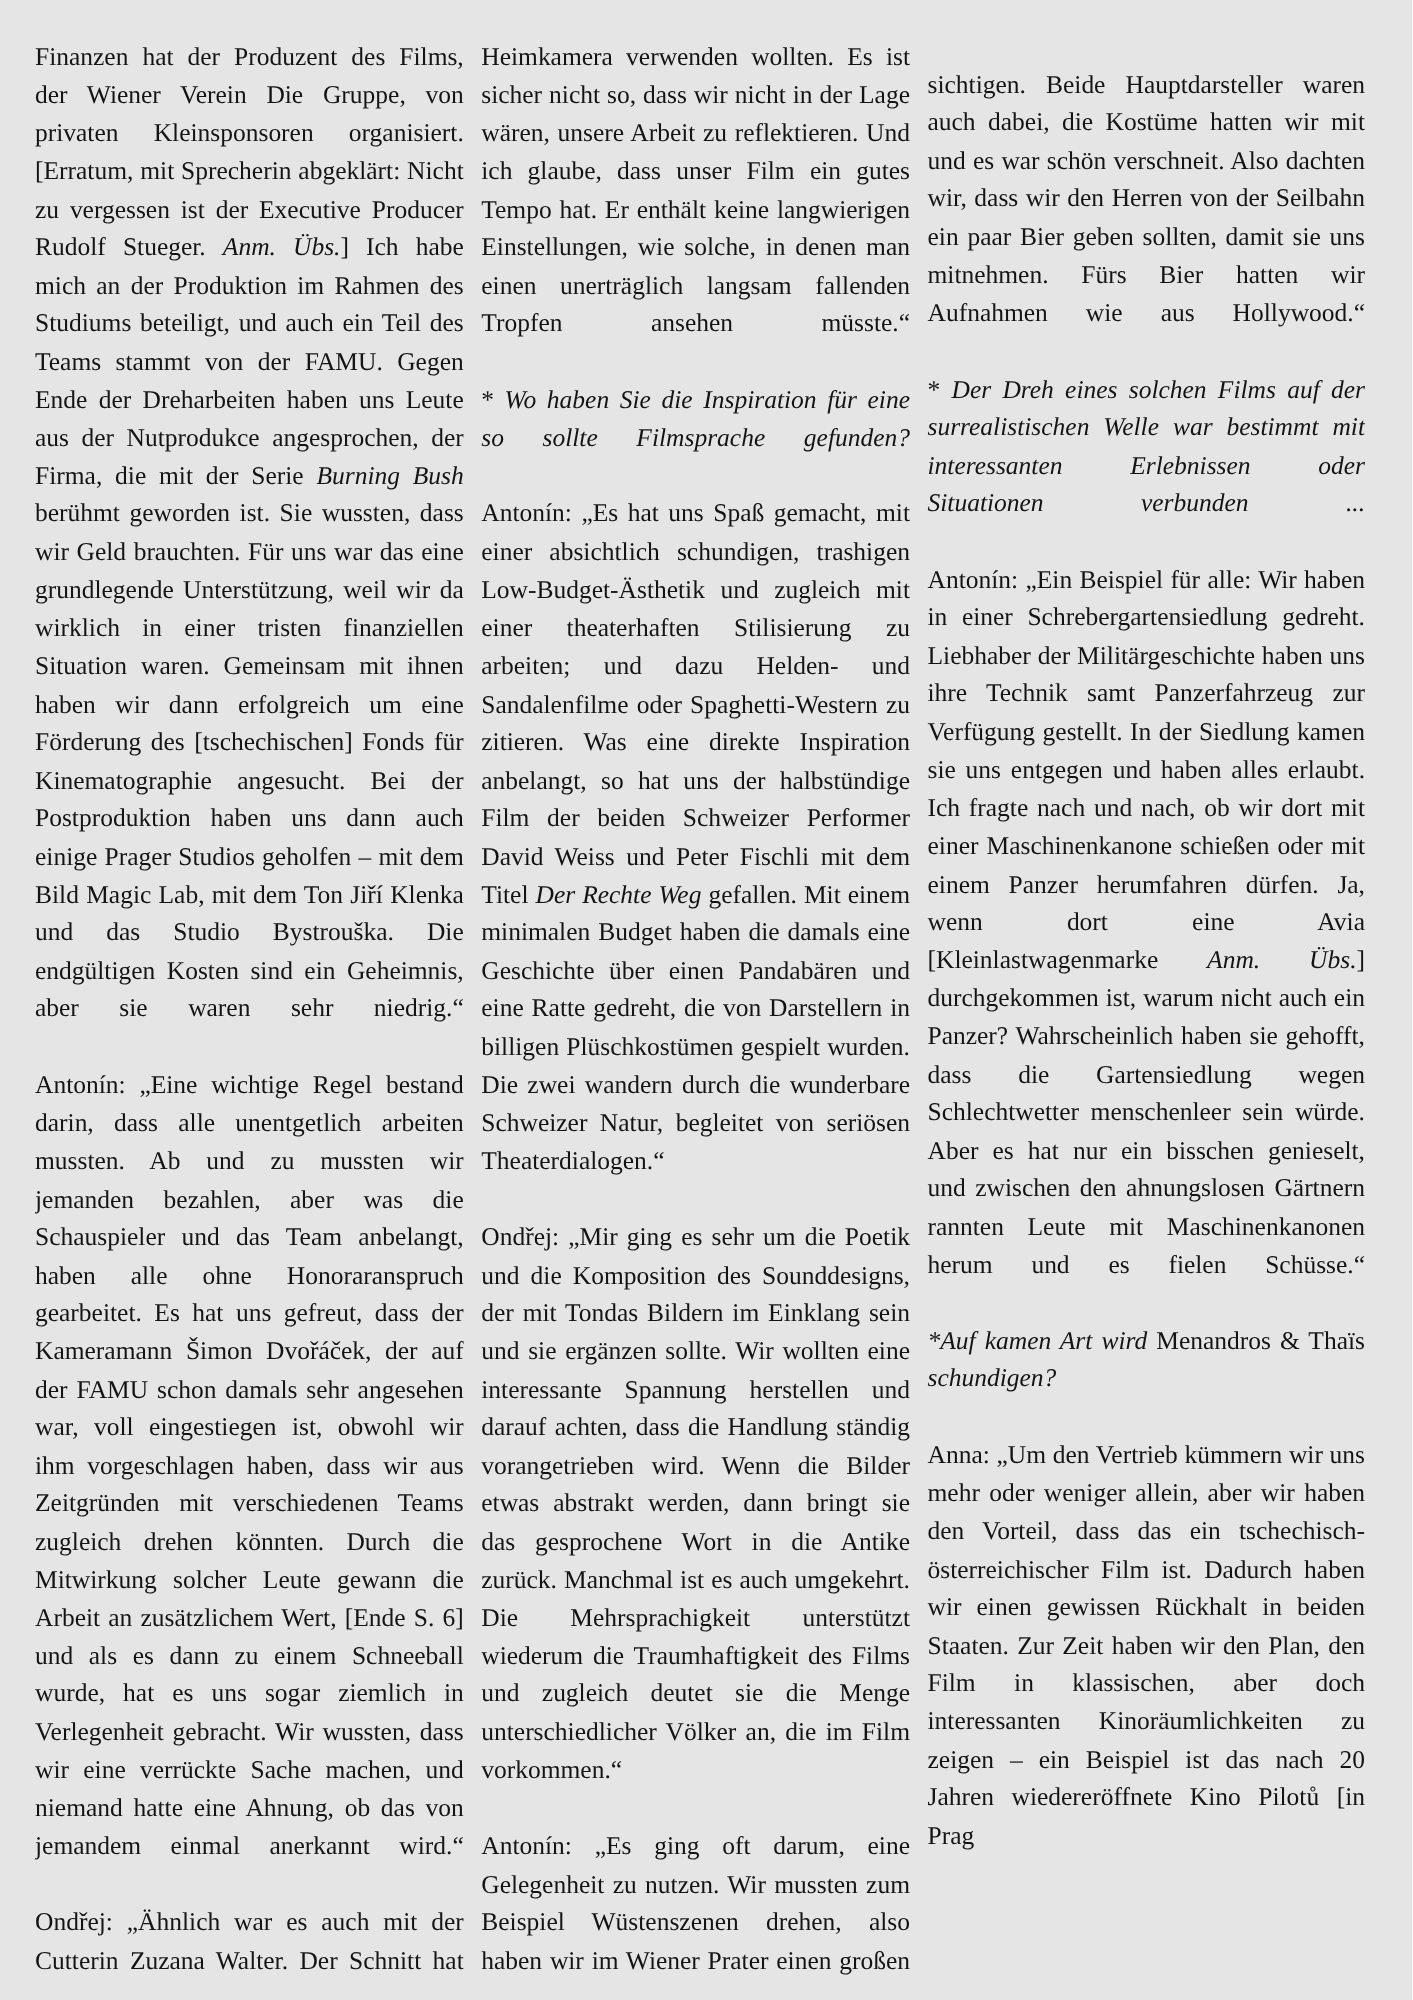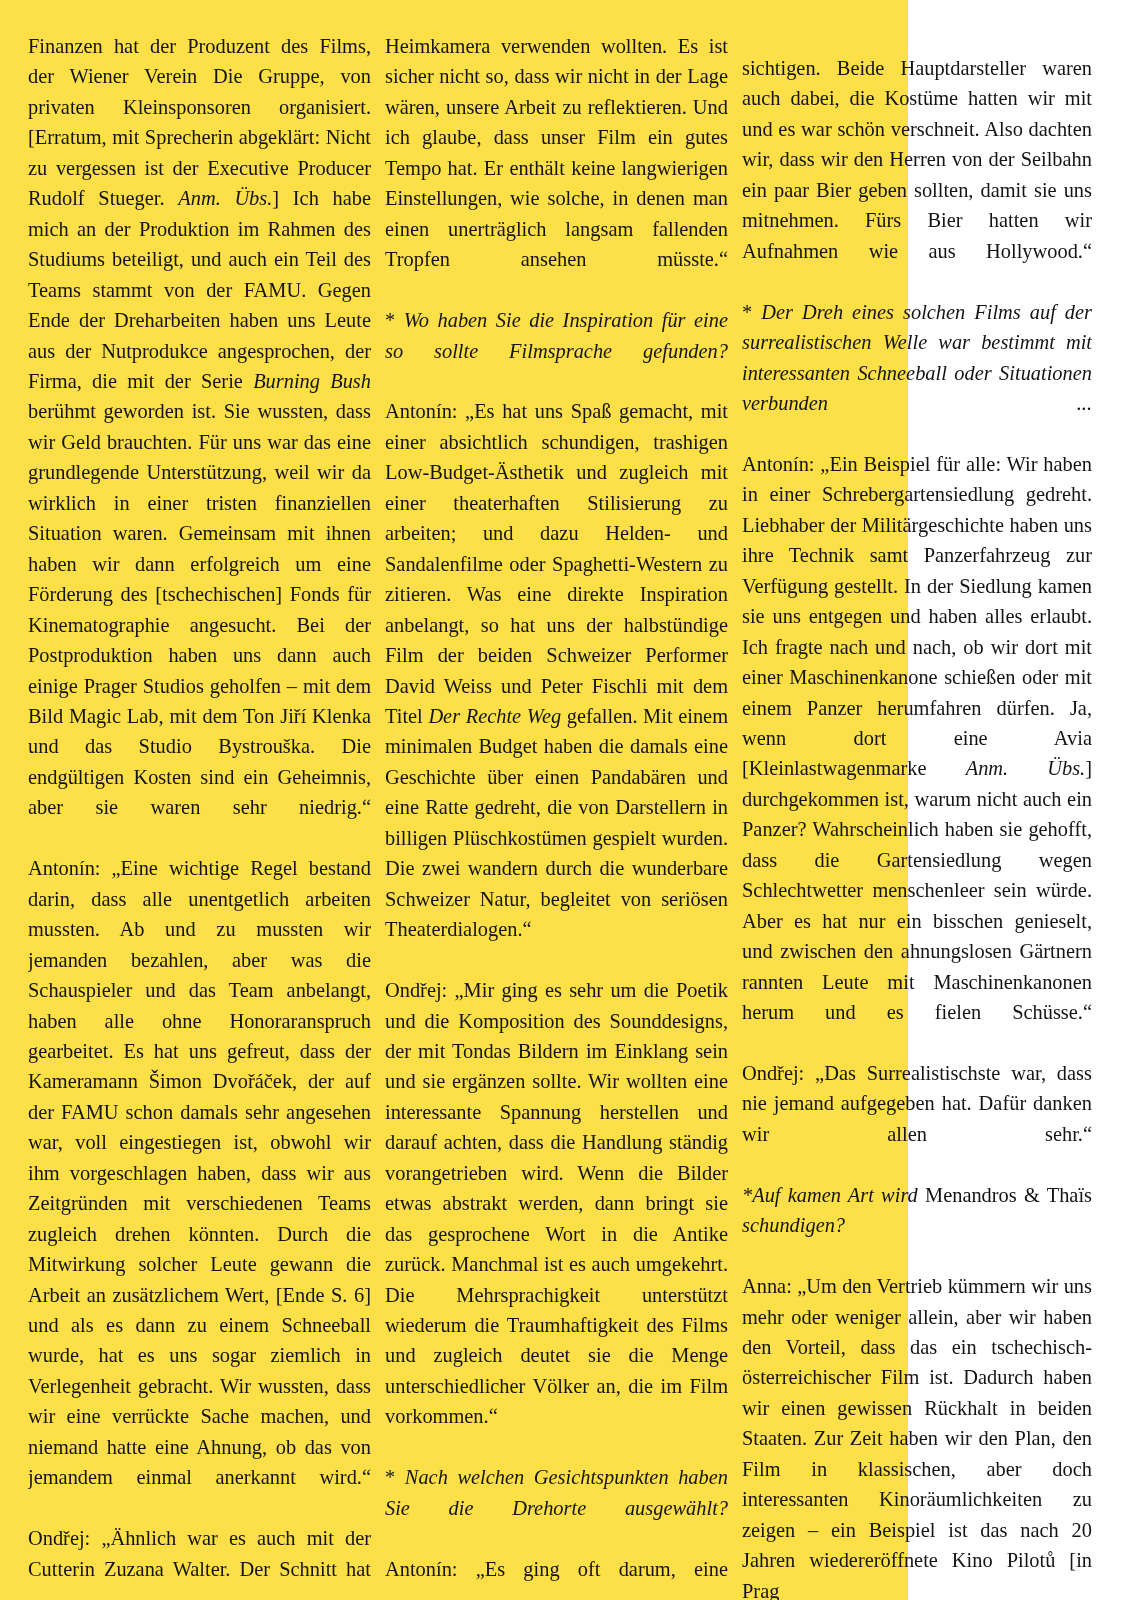--- a/index.html
+++ b/index.html
@@ -12,25 +12,25 @@
     width: 1130px;
     height: 1600px;
     overflow: hidden;
     font-family: "Liberation Serif", "DejaVu Serif", serif;
     color: #141414;
     -webkit-font-smoothing: antialiased;
   }
 
   #page {
     position: relative;
-    width: 908px;
+    width: 1130px;
     height: 1600px;
     box-sizing: border-box;
     padding: 31px 25px 10px 28px;
-    background: #fde047;
+    background: #e5e5e5;
   }
 
   .columns {
     display: flex;
     flex-direction: row;
     align-items: flex-start;
     gap: 14px;
     height: 1558px;
   }
 
@@ -72,28 +72,26 @@
       <p><span style="font-style: normal;">Antonín: „Eine wichtige Regel bestand darin, dass alle unentgetlich arbeiten mussten. Ab und zu mussten wir jemanden bezahlen, aber was die Schauspieler und das Team anbelangt, haben alle ohne Honoraranspruch gearbeitet. Es hat uns gefreut, dass der Kameramann Šimon Dvořáček, der auf der FAMU schon damals sehr angesehen war, voll eingestiegen ist, obwohl wir ihm vorgeschlagen haben, dass wir aus Zeitgründen mit verschiedenen Teams zugleich drehen könnten. Durch die Mitwirkung solcher Leute gewann die Arbeit an zusätzlichem Wert, [Ende S. 6] und als es dann zu einem Schneeball wurde, hat es uns sogar ziemlich in Verlegenheit gebracht. Wir wussten, dass wir eine verrückte Sache machen, und niemand hatte eine Ahnung, ob das von jemandem einmal anerkannt wird.“</span></p>
       <p><span style="font-style: normal;">Ondřej: „Ähnlich war es auch mit der Cutterin Zuzana Walter. Der Schnitt hat mehr als ein Jahr gedauert. Zuzana hat mit Tonda schon während des Drehs zu schneiden begonnen, hat klug über Dramaturgie und Tempo nachgedacht. Es ist notwendig zu erwähnen, dass alle Teammitglieder, die länger als einen Tag oder so mitgewirkt haben, zu Miteigentümern des Films geworden sind.“</span></p>
 
     </div>
 
     <div class="column col-2">
       <p><span style="font-style: normal;">Heimkamera verwenden wollten. Es ist sicher nicht so, dass wir nicht in der Lage wären, unsere Arbeit zu reflektieren. Und ich glaube, dass unser Film ein gutes Tempo hat. Er enthält keine langwierigen Einstellungen, wie solche, in denen man einen unerträglich langsam fallenden Tropfen ansehen müsste.“</span></p>
       <p class="q"><span style="font-style: normal;">* </span><span style="font-style: italic;">Wo haben Sie die Inspiration für eine so sollte Filmsprache gefunden?</span></p>
       <p><span style="font-style: normal;">Antonín: „Es hat uns Spaß gemacht, mit einer absichtlich schundigen, trashigen Low-Budget-Ästhetik und zugleich mit einer theaterhaften Stilisierung zu arbeiten; und dazu Helden- und Sandalenfilme oder Spaghetti-Western zu zitieren. Was eine direkte Inspiration anbelangt, so hat uns der halbstündige Film der beiden Schweizer Performer David Weiss und Peter Fischli mit dem Titel </span><span style="font-style: italic;">Der Rechte Weg</span><span style="font-style: normal;"> gefallen. Mit einem minimalen Budget haben die damals eine Geschichte über einen Pandabären und eine Ratte gedreht, die von Darstellern in billigen Plüschkostümen gespielt wurden. Die zwei wandern durch die wunderbare Schweizer Natur, begleitet von seriösen Theaterdialogen.“</span></p>
       <p><span style="font-style: normal;">Ondřej: „Mir ging es sehr um die Poetik und die Komposition des Sounddesigns, der mit Tondas Bildern im Einklang sein und sie ergänzen sollte. Wir wollten eine interessante Spannung herstellen und darauf achten, dass die Handlung ständig vorangetrieben wird. Wenn die Bilder etwas abstrakt werden, dann bringt sie das gesprochene Wort in die Antike zurück. Manchmal ist es auch umgekehrt. Die Mehrsprachigkeit unterstützt wiederum die Traumhaftigkeit des Films und zugleich deutet sie die Menge unterschiedlicher Völker an, die im Film vorkommen.“</span></p>
-      <p class="q"><span style="font-style: normal;">* </span><span style="font-style: italic;">Nach welchen Gesichtspunkten haben Sie die Drehorte ausgewählt?</span></p>
       <p><span style="font-style: normal;">Antonín: „Es ging oft darum, eine Gelegenheit zu nutzen. Wir mussten zum Beispiel Wüstenszenen drehen, also haben wir im Wiener Prater einen großen Betonparkplatz gefunden. Angesichts des Charakters dieser Szene, in der sich die Helden über eine aufgeheizte Ebene durch die Wüste schleppen, bot der Parkplatz ein passendes Bild. Wir haben überlegt, wie wir mit dem Horizont umgehen könnten, weil wir so weit wie möglich auf Tricks in der Postproduktion verzichten wollten. Also haben wir dort zwei Herren gefunden, die mithilfe einer Hebebühne das Stadion gereinigt haben. Wir haben ihnen Bier gebracht, sie ließen uns hinauf, und so haben wir von dort aus aus der Vogelperspektive drehen können. Das hat aber natürlich nicht gereicht, und so mussten wir dann noch irgendeine „Betonwüste“ in Tschechien finden. Ähnlich war es mit der Wanderung der Helden über die armenischen Berge – da waren wir in den Alpen, um Drehorte für andere Szenen zu be-</span></p>
     </div>
 
     <div class="column col-3">
       <p><span style="font-style: normal;">sichtigen. Beide Hauptdarsteller waren auch dabei, die Kostüme hatten wir mit und es war schön verschneit. Also dachten wir, dass wir den Herren von der Seilbahn ein paar Bier geben sollten, damit sie uns mitnehmen. Fürs Bier hatten wir Aufnahmen wie aus Hollywood.“</span></p>
-      <p class="q"><span style="font-style: normal;">* </span><span style="font-style: italic;">Der Dreh eines solchen Films auf der surrealistischen Welle war bestimmt mit interessanten Schneeball oder Situationen verbunden ...</span></p>
+      <p class="q"><span style="font-style: normal;">* </span><span style="font-style: italic;">Der Dreh eines solchen Films auf der surrealistischen Welle war bestimmt mit interessanten Erlebnissen oder Situationen verbunden ...</span></p>
       <p><span style="font-style: normal;">Antonín: „Ein Beispiel für alle: Wir haben in einer Schrebergartensiedlung gedreht. Liebhaber der Militärgeschichte haben uns ihre Technik samt Panzerfahrzeug zur Verfügung gestellt. In der Siedlung kamen sie uns entgegen und haben alles erlaubt. Ich fragte nach und nach, ob wir dort mit einer Maschinenkanone schießen oder mit einem Panzer herumfahren dürfen. Ja, wenn dort eine Avia [Kleinlastwagenmarke </span><span style="font-style: italic;">Anm. Übs.</span><span style="font-style: normal;">] durchgekommen ist, warum nicht auch ein Panzer? Wahrscheinlich haben sie gehofft, dass die Gartensiedlung wegen Schlechtwetter menschenleer sein würde. Aber es hat nur ein bisschen genieselt, und zwischen den ahnungslosen Gärtnern rannten Leute mit Maschinenkanonen herum und es fielen Schüsse.“</span></p>
-      <p><span style="font-style: normal;">Ondřej: „Das Surrealistischste war, dass nie jemand aufgegeben hat. Dafür danken wir allen sehr.“</span></p>
       <p class="q"><span style="font-style: italic;">*Auf kamen Art wird </span><span style="font-style: normal;">Menandros &amp; Thaïs </span><span style="font-style: italic;">schundigen?</span></p>
       <p><span style="font-style: normal;">Anna: „Um den Vertrieb kümmern wir uns mehr oder weniger allein, aber wir haben den Vorteil, dass das ein tschechisch-österreichischer Film ist. Dadurch haben wir einen gewissen Rückhalt in beiden Staaten. Zur Zeit haben wir den Plan, den Film in klassischen, aber doch interessanten Kinoräumlichkeiten zu zeigen – ein Beispiel ist das nach 20 Jahren wiedereröffnete Kino Pilotů [in Prag </span></p>
 
     </div>
 
   </div>
 </div>
 
 </body></html>

